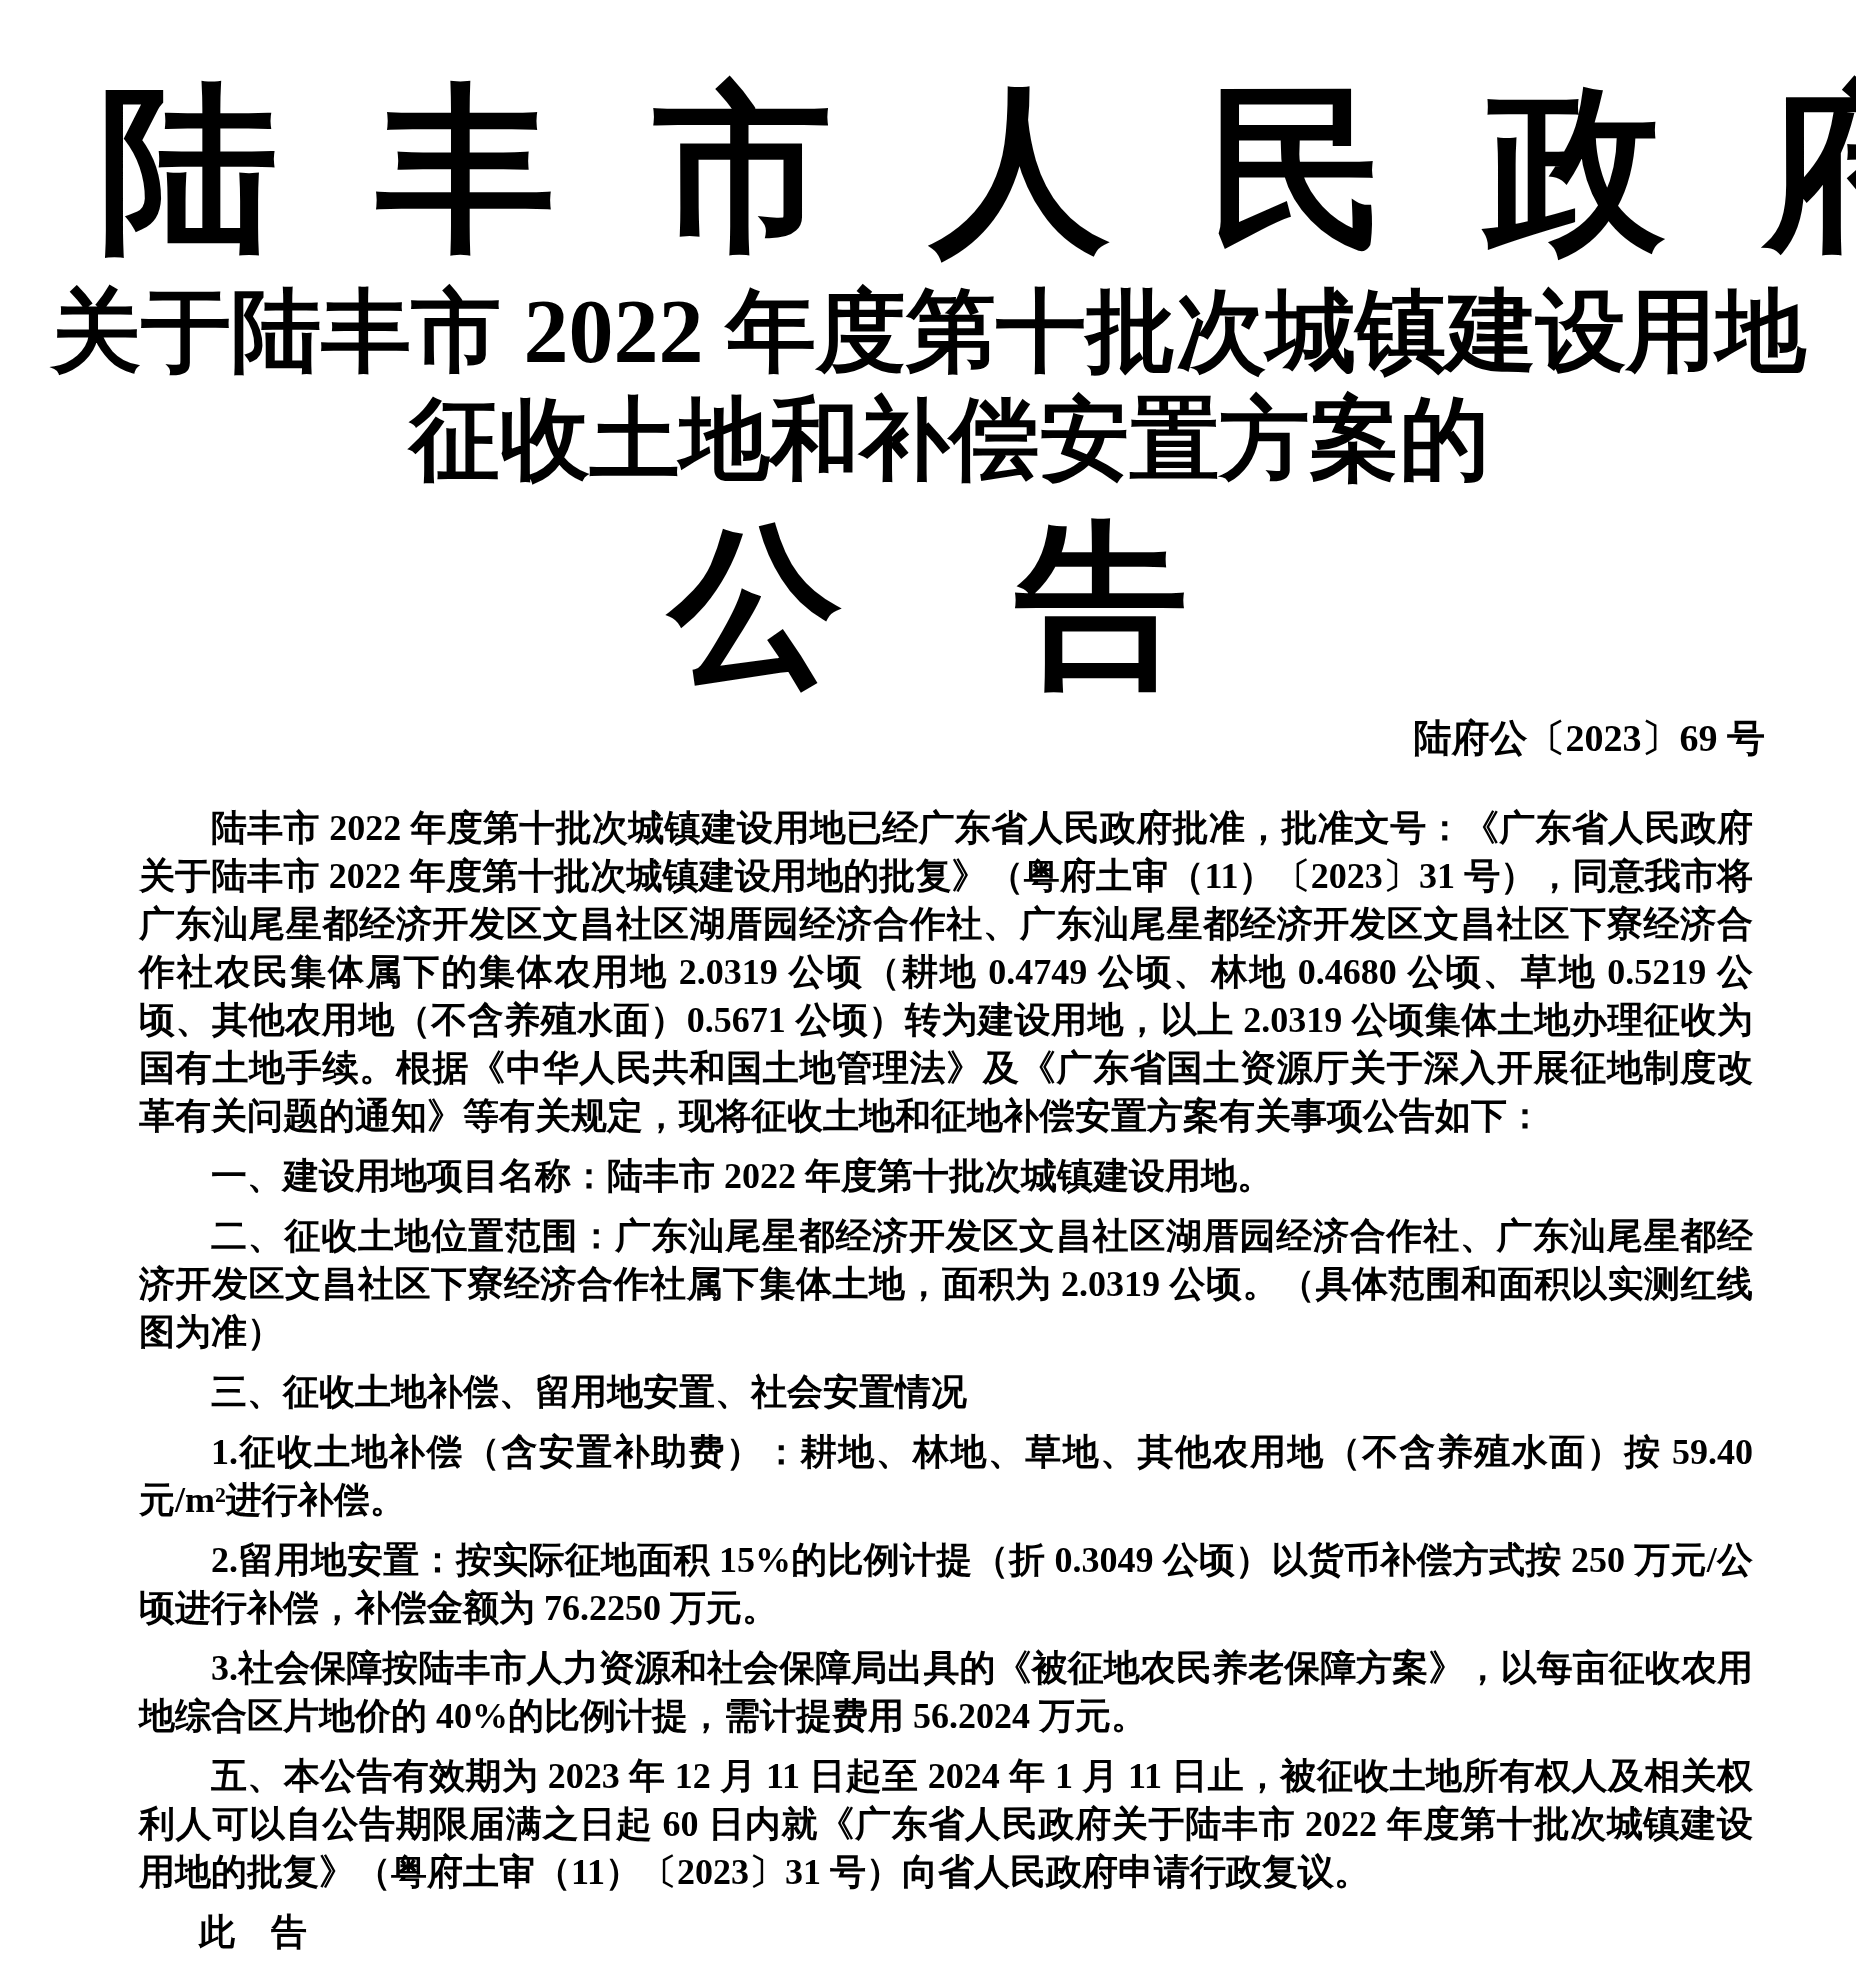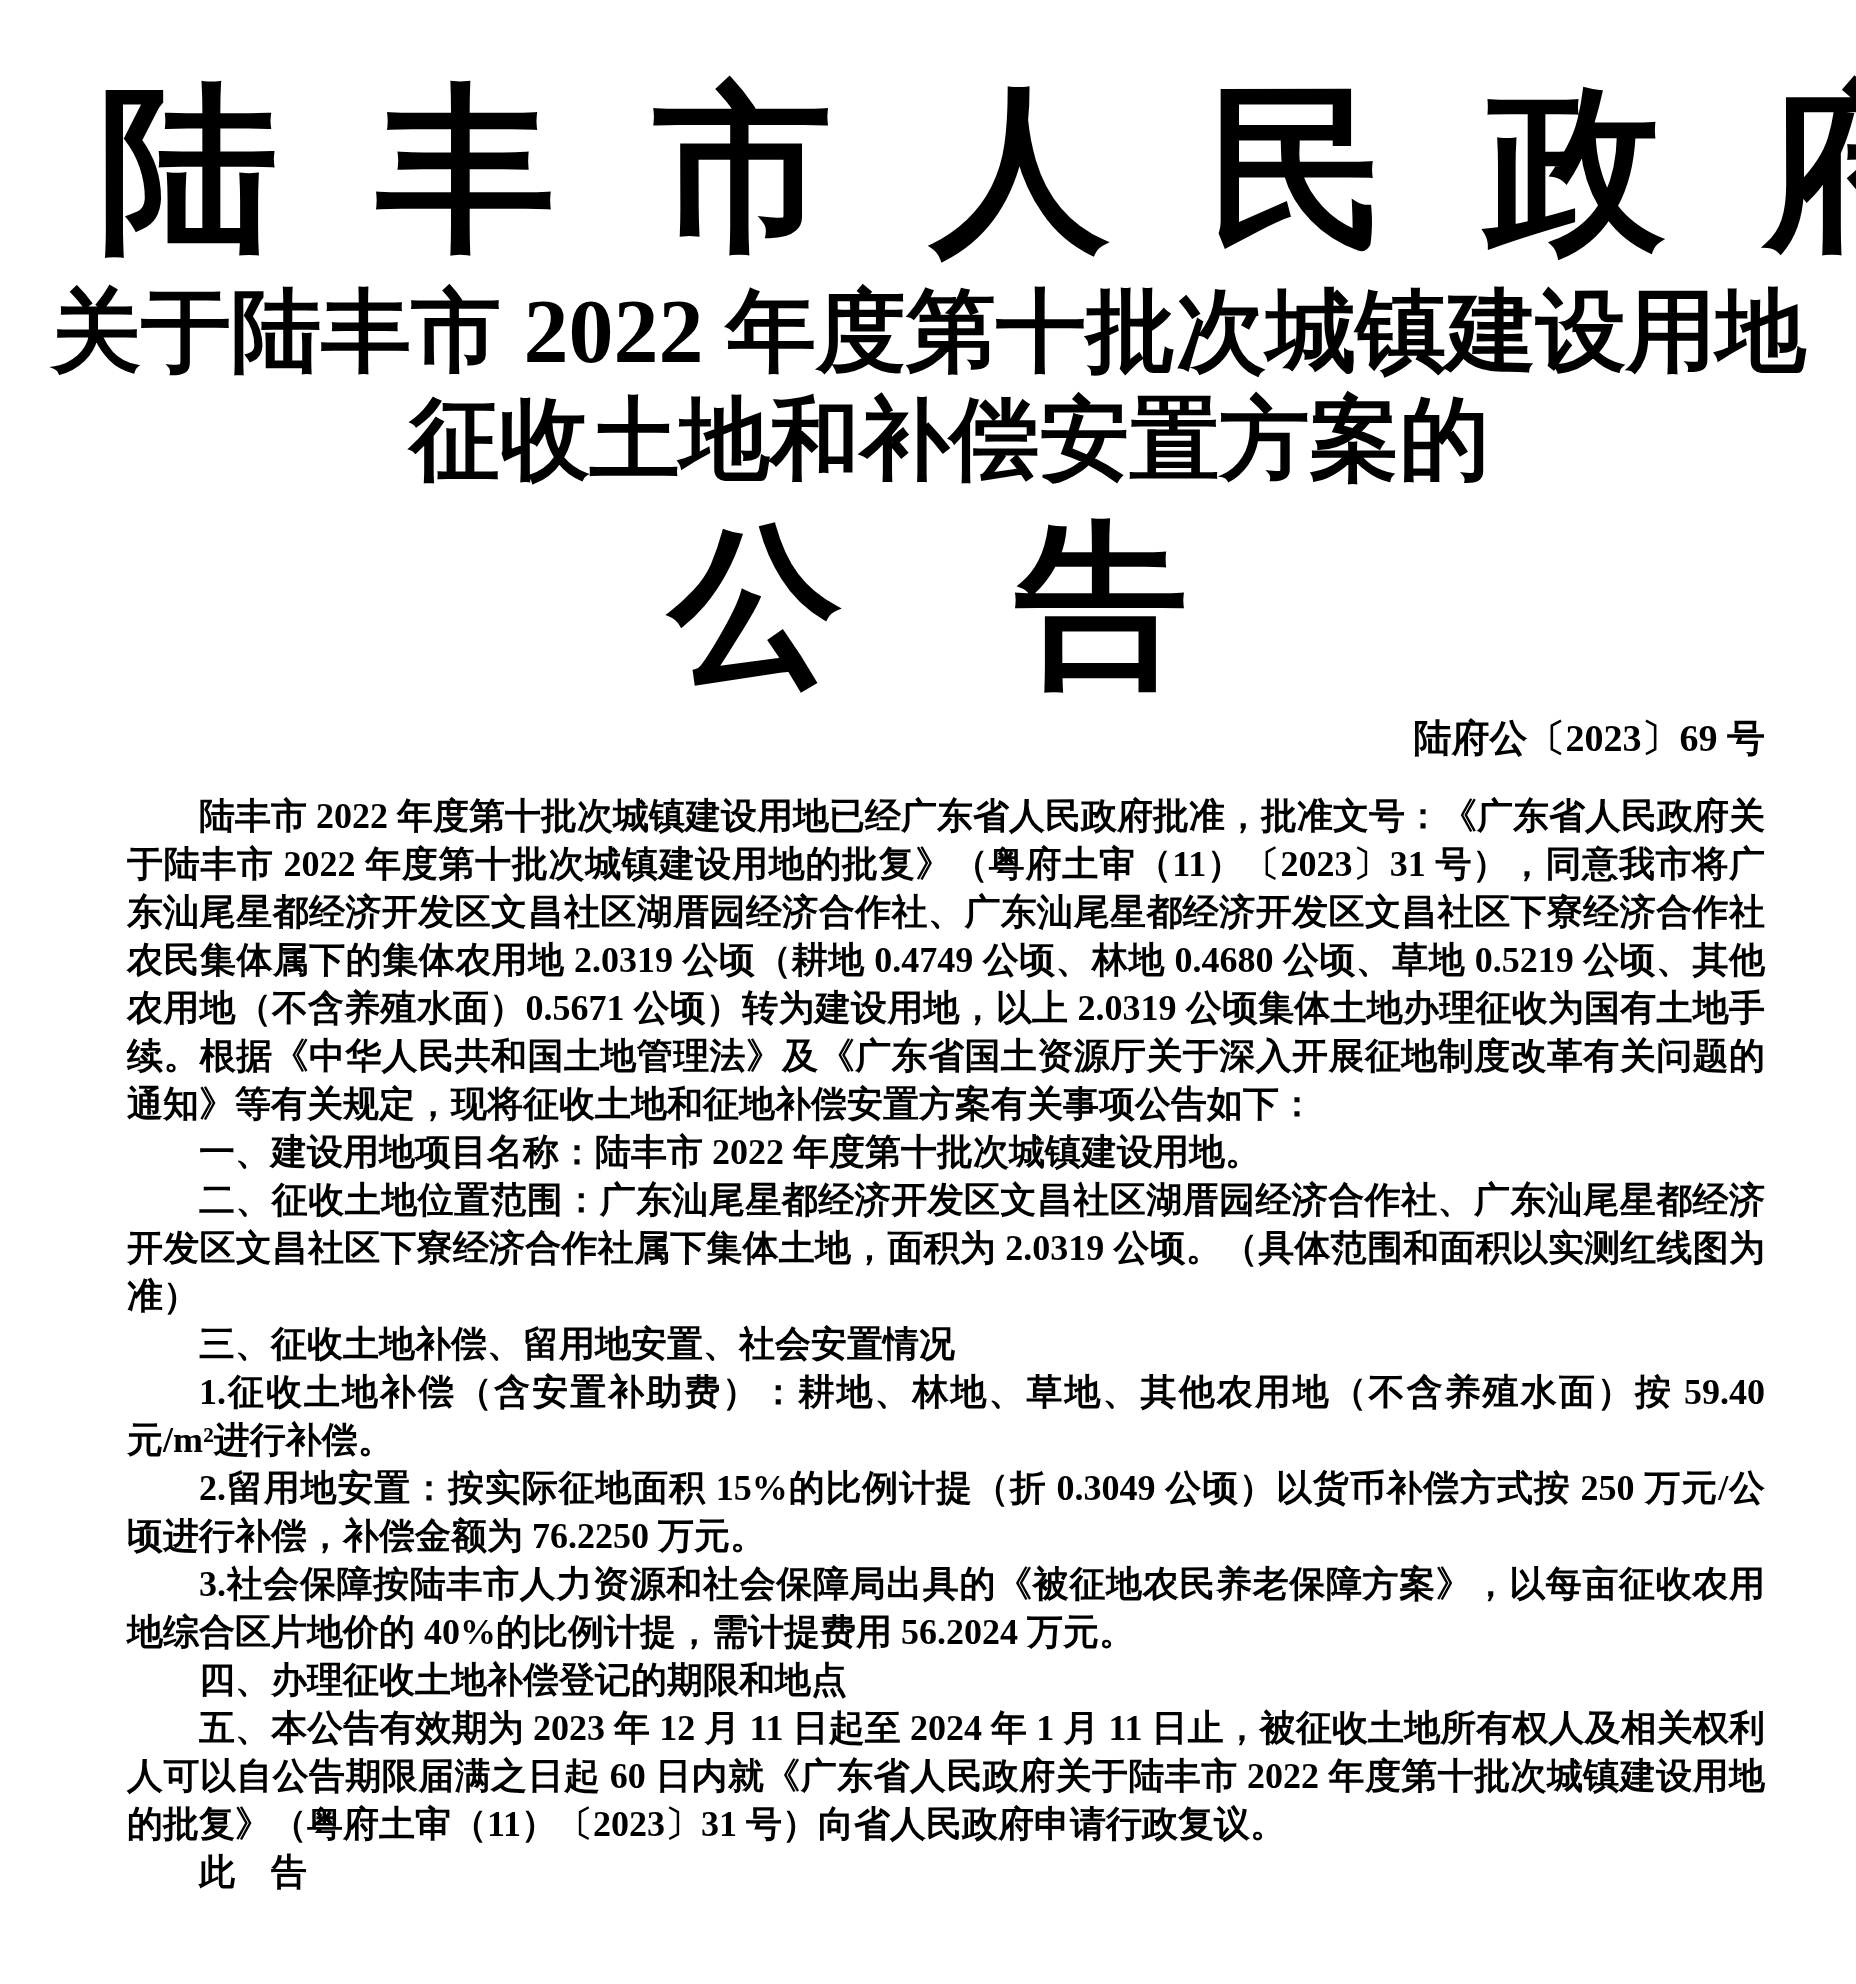--- a/index.html
+++ b/index.html
@@ -12,21 +12,21 @@
   .t-sub{position:absolute;top:278px;left:0;right:0;text-align:center;
          font-size:90px;line-height:108px;font-weight:800;white-space:nowrap;}
   .t-sub2{position:absolute;top:386px;left:0;right:0;text-align:center;
           font-size:90px;line-height:108px;font-weight:800;white-space:nowrap;padding-left:42px;}
   .t-notice{position:absolute;top:520px;left:0;right:0;text-align:center;
             font-size:173px;line-height:1.0;font-weight:900;white-space:nowrap;}
   .doc-no{position:absolute;top:713px;right:92px;font-size:38px;font-weight:600;margin-left:20px;}
   
   .main{position:absolute;top:792px;left:127px;right:92px;
         font-size:36px;line-height:48px;font-weight:600;text-align:justify;}
-  .para{margin:0;text-indent:2em;}
+  .para{margin:12px;text-indent:2em;}
   .cigao{margin:0;text-indent:2em;font-weight:700;}
 </style>
 </head>
 <body>
 
 <div class="page">
 
   <div class="t-main">陆丰市人民政府</div>
   <div class="t-sub">关于陆丰市 2022 年度第十批次城镇建设用地</div>
   <div class="t-sub2">征收土地和补偿安置方案的</div>
@@ -34,20 +34,19 @@
   <div class="doc-no">陆府公〔2023〕69 号</div>
 
   <div class="main">
     <p class="para">陆丰市 2022 年度第十批次城镇建设用地已经广东省人民政府批准，批准文号：《广东省人民政府关于陆丰市 2022 年度第十批次城镇建设用地的批复》（粤府土审（11）〔2023〕31 号），同意我市将广东汕尾星都经济开发区文昌社区湖厝园经济合作社、广东汕尾星都经济开发区文昌社区下寮经济合作社农民集体属下的集体农用地 2.0319 公顷（耕地 0.4749 公顷、林地 0.4680 公顷、草地 0.5219 公顷、其他农用地（不含养殖水面）0.5671 公顷）转为建设用地，以上 2.0319 公顷集体土地办理征收为国有土地手续。根据《中华人民共和国土地管理法》及《广东省国土资源厅关于深入开展征地制度改革有关问题的通知》等有关规定，现将征收土地和征地补偿安置方案有关事项公告如下：</p>
     <p class="para">一、建设用地项目名称：陆丰市 2022 年度第十批次城镇建设用地。</p>
     <p class="para">二、征收土地位置范围：广东汕尾星都经济开发区文昌社区湖厝园经济合作社、广东汕尾星都经济开发区文昌社区下寮经济合作社属下集体土地，面积为 2.0319 公顷。（具体范围和面积以实测红线图为准）</p>
     <p class="para">三、征收土地补偿、留用地安置、社会安置情况</p>
     <p class="para">1.征收土地补偿（含安置补助费）：耕地、林地、草地、其他农用地（不含养殖水面）按 59.40 元/m²进行补偿。</p>
     <p class="para">2.留用地安置：按实际征地面积 15%的比例计提（折 0.3049 公顷）以货币补偿方式按 250 万元/公顷进行补偿，补偿金额为 76.2250 万元。</p>
     <p class="para">3.社会保障按陆丰市人力资源和社会保障局出具的《被征地农民养老保障方案》，以每亩征收农用地综合区片地价的 40%的比例计提，需计提费用 56.2024 万元。</p>
-    <p class="para">四、办理征收土地补偿登记的期限和地点</p>
     <p class="para">五、本公告有效期为 2023 年 12 月 11 日起至 2024 年 1 月 11 日止，被征收土地所有权人及相关权利人可以自公告期限届满之日起 60 日内就《广东省人民政府关于陆丰市 2022 年度第十批次城镇建设用地的批复》（粤府土审（11）〔2023〕31 号）向省人民政府申请行政复议。</p>
     <p class="cigao">此　告</p>
 
   </div>
 
 </div>
 
 
 </body></html>

